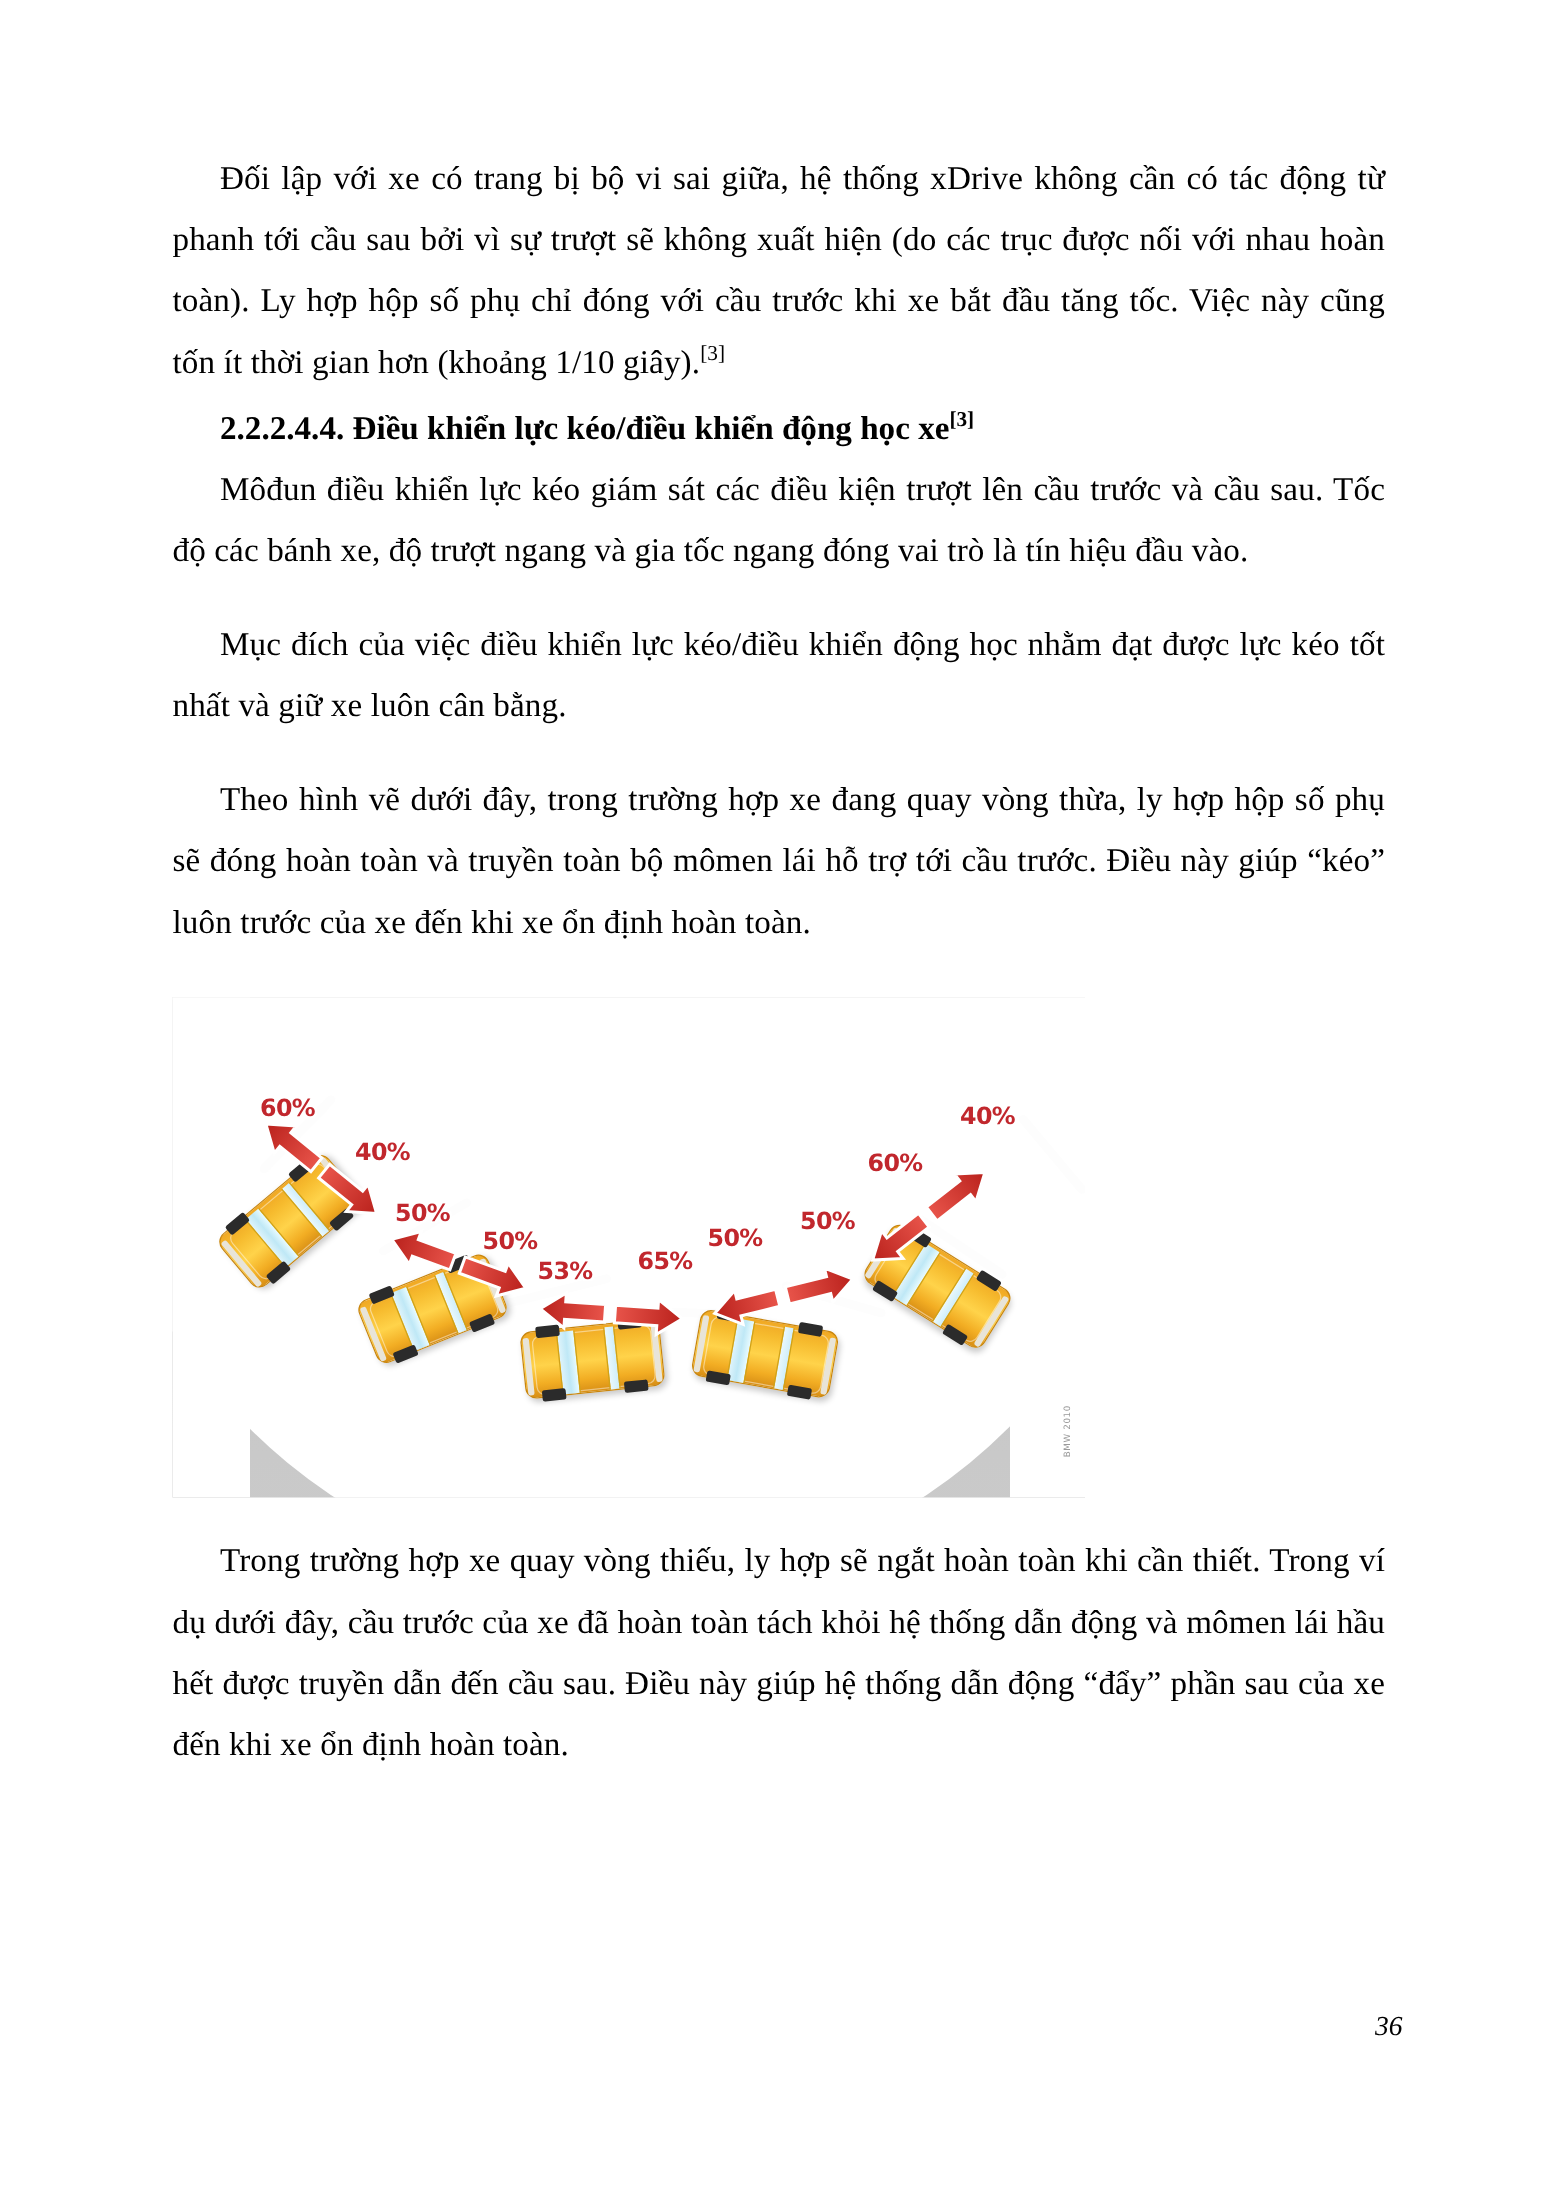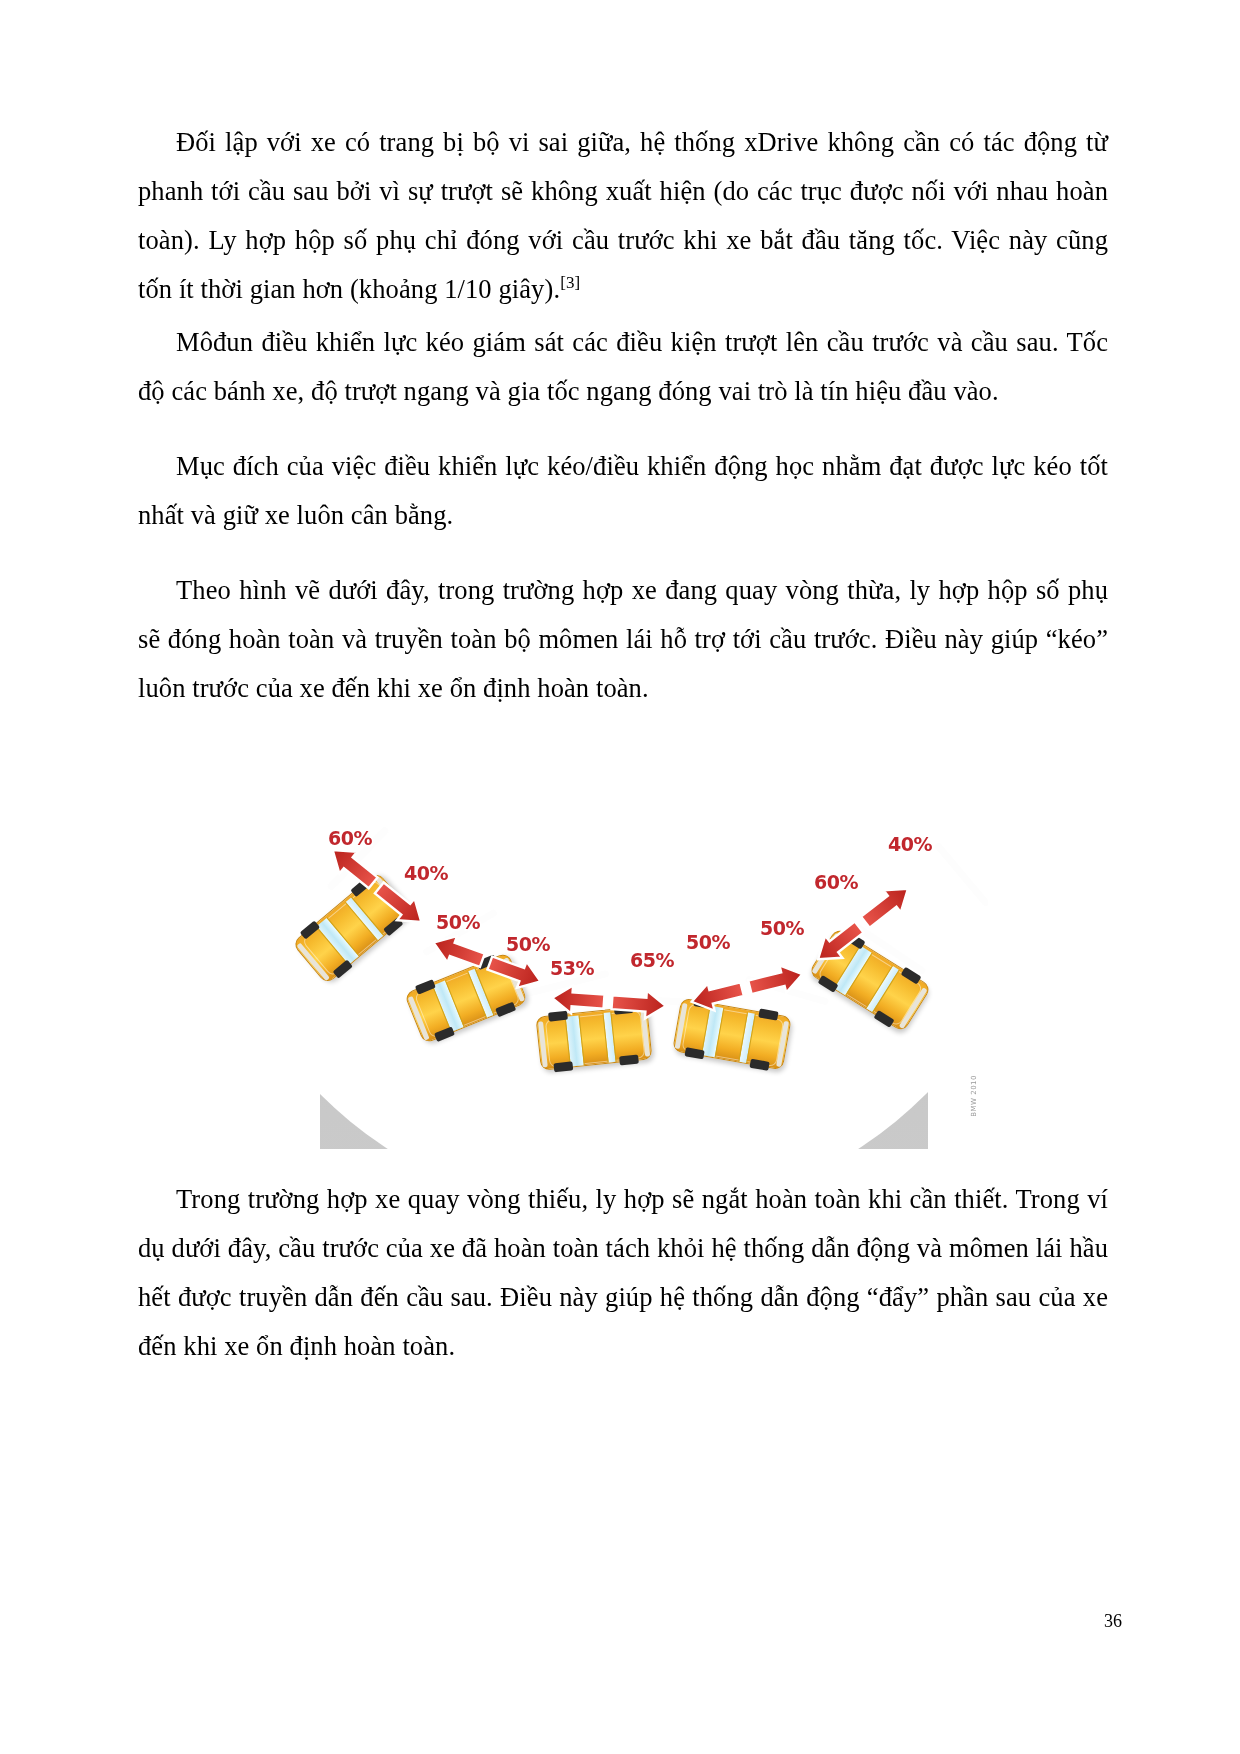--- a/index.html
+++ b/index.html
@@ -57,21 +57,21 @@
     font-size: 17px;
     vertical-align: super;
     line-height: 0;
   }
 
   
   .figure-block {
     margin-top: 36px;
     width: 970px;
     display: flex;
-    flex-direction: column;
+    flex-direction: row;
     align-items: center;
   }
 
   .figure-frame {
     position: relative;
     width: 730px;
     height: 400px;
     background: #ffffff;
     overflow: hidden;
   }
@@ -215,32 +215,34 @@
     font-size: 26.5px;
     font-weight: bold;
     text-align: center;
     line-height: 40px;
   }
 
   .page-number {
     position: absolute;
     right: 118px;
     bottom: 118px;
-    font-size: 18px;
+    font-size: 22px;
     line-height: 30px;
+    font-style: italic;
   }
 </style>
 </head>
 <body>
 
 <div class="page">
   <div class="content">
 
     <p class="body-text"><span>Đối lập với xe có trang bị bộ vi sai giữa, hệ thống xDrive không cần có tác động từ phanh tới cầu sau bởi vì sự trượt sẽ không xuất hiện (do các trục được nối với nhau hoàn toàn). Ly hợp hộp số phụ chỉ đóng với cầu trước khi xe bắt đầu tăng tốc. Việc này cũng tốn ít thời gian hơn (khoảng 1/10 giây).</span><sup class="ref">[3]</sup></p>
 
+    <h3 class="section-heading"><span>2.2.2.4.4. Điều khiển lực kéo/điều khiển động học xe</span><sup class="ref">[3]</sup></h3>
 
     <p class="body-text">Môđun điều khiển lực kéo giám sát các điều kiện trượt lên cầu trước và cầu sau. Tốc độ các bánh xe, độ trượt ngang và gia tốc ngang đóng vai trò là tín hiệu đầu vào.</p>
 
     <div class="gap"></div>
 
     <p class="body-text">Mục đích của việc điều khiển lực kéo/điều khiển động học nhằm đạt được lực kéo tốt nhất và giữ xe luôn cân bằng.</p>
 
     <div class="gap"></div>
 
     <p class="body-text">Theo hình vẽ dưới đây, trong trường hợp xe đang quay vòng thừa, ly hợp hộp số phụ sẽ đóng hoàn toàn và truyền toàn bộ mômen lái hỗ trợ tới cầu trước. Điều này giúp “kéo” luôn trước của xe đến khi xe ổn định hoàn toàn.</p>

